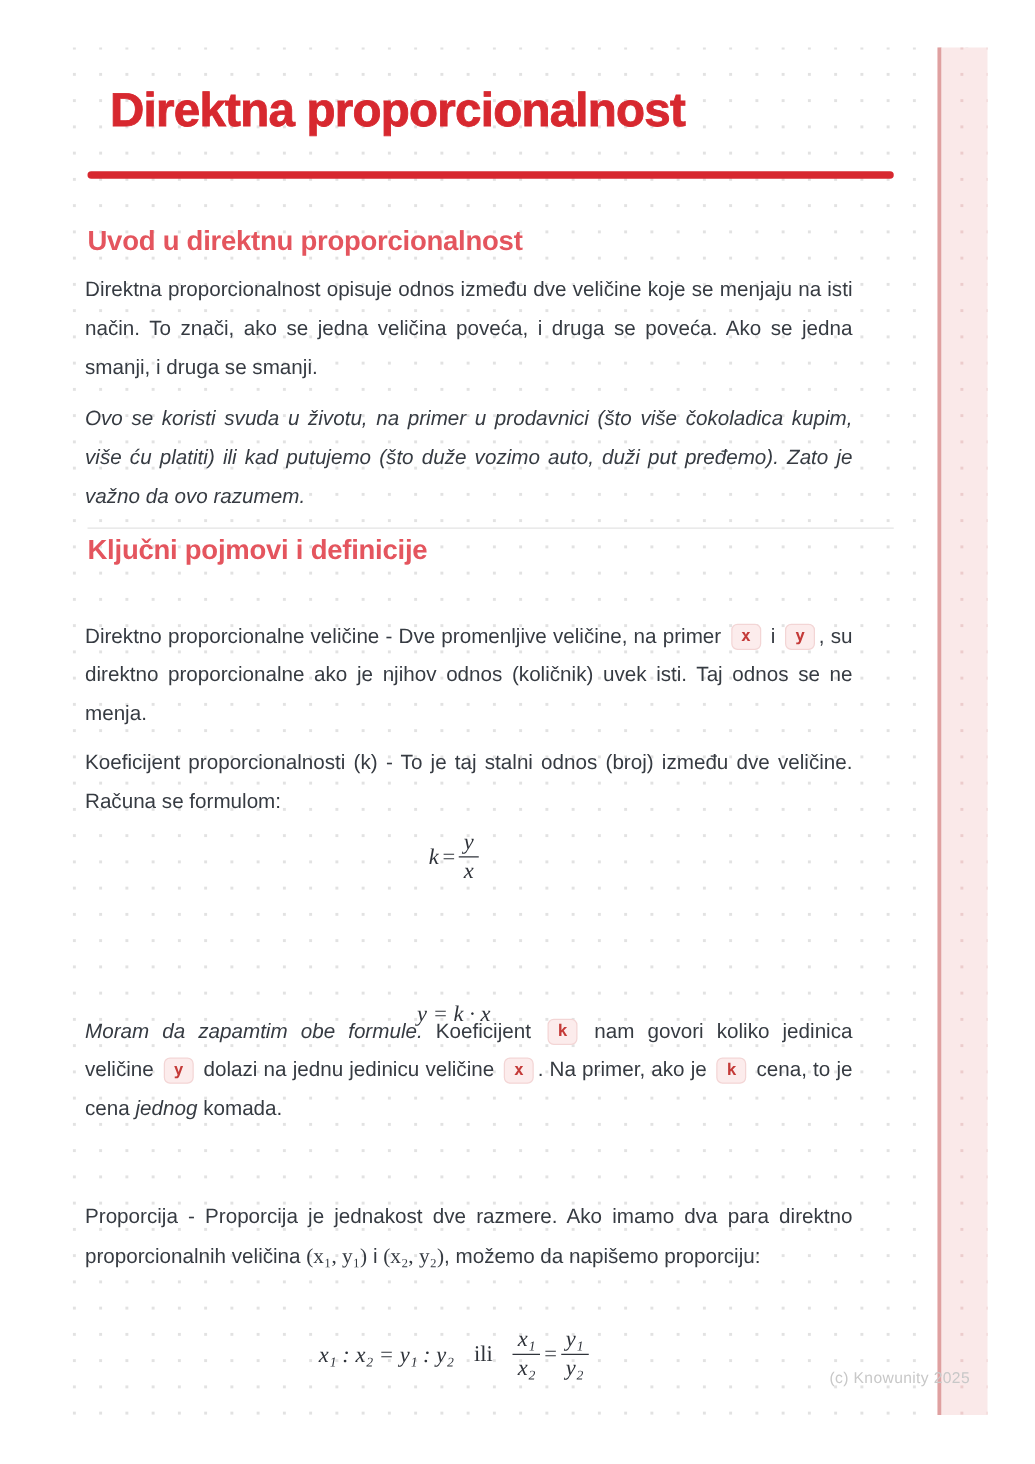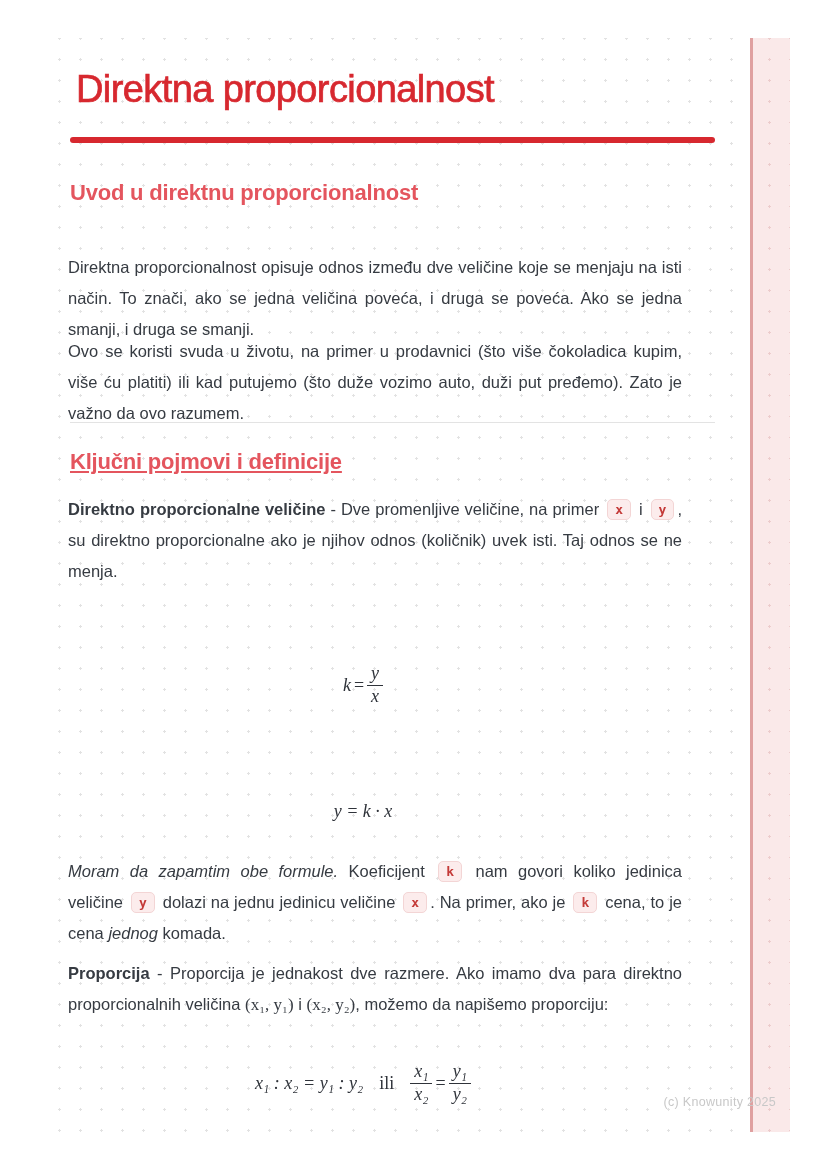--- a/index.html
+++ b/index.html
@@ -14,48 +14,48 @@
   }
   .stripe {
     position:absolute; top:0; right:0; width:40px; height:100%;
     background-color:#fae9e9;
     background-image: radial-gradient(circle, #eccccc 1.1px, transparent 1.3px);
     background-size: 21px 21px;
     background-position: 6px 11px;
     border-left:3px solid #dfa0a0;
   }
   .h1 {
-    position:absolute; left:36px; top:30px;
-    font-size:38px; font-weight:400; letter-spacing:-0.6px;
+    position:absolute; left:48px; top:30px;
+    font-size:38px; font-weight:700; letter-spacing:-0.6px;
     color:#d7282f; -webkit-text-stroke:0.7px #d7282f;
   }
   .rule {
     position:absolute; left:30px; top:99px; width:645px; height:6px;
     background:#d7282f; border-radius:3px;
   }
   .h2 {
     position:absolute; left:30px;
     font-size:22px; font-weight:700; color:#e4555e; letter-spacing:-0.2px;
   }
   .h2.intro { top:142px;text-align:center; }
-  .h2.terms { top:411px;text-decoration:underline; }
+  .h2.terms { top:389px; }
   .para {
     position:absolute; left:28px; width:614px;
     font-size:16.5px; line-height:31px; color:#363b42;
     text-align:justify;
   }
-  .p1 { top:179px;margin-top:35px; }
-  .p2 { top:298px; }
+  .p1 { top:179px; }
+  .p2 { top:282px;font-style:italic; }
   .divider { position:absolute; left:30px; top:384px; width:645px; height:1px; background:#e3e3e3; }
   .def1 { top:456px; }
   .def2 { top:557px; }
-  .note { top:818px; }
+  .note { top:772px; }
   .def3 { top:920px; }
   .alt  { top:710px; }
-  .term { font-weight:700; }
+  .term { font-weight:400; }
   .it { font-style:italic; }
   code.badge {
     display:inline-block;
     font-family:"DejaVu Sans Mono", monospace;
     font-size:13px; font-weight:bold; line-height:17px;
     color:#c43a38; background:#fcecec;
     border:1px solid #f3d5d5; border-radius:5px;
     padding:1px 7px; margin:0 3px; vertical-align:1px;
   }
   .formula {
@@ -95,20 +95,23 @@
 
   <div class="h2 terms">Ključni pojmovi i definicije</div>
 
   <div class="para def1"><span class="term">Direktno proporcionalne veličine</span>
     <span>-</span>
     <span>Dve promenljive veličine, na primer</span>
     <code class="badge">x</code>
     <span>i</span>
     <code class="badge">y</code><span>, su direktno proporcionalne ako je njihov odnos (količnik) uvek isti. Taj odnos se ne menja.</span></div>
 
+  <div class="para def2"><span class="term">Koeficijent proporcionalnosti (k)</span>
+    <span>-</span>
+    <span>To je taj stalni odnos (broj) između dve veličine. Računa se formulom:</span></div>
 
   <div class="formula fk"><span class="mi">k</span><span class="mo">=</span><span class="frac"><span class="num mi">y</span><span class="den mi">x</span></span></div>
 
 
   <div class="formula fy mi">y = k · x</div>
 
   <div class="para note"><span class="it">Moram da zapamtim obe formule.</span>
     <span>Koeficijent</span>
     <code class="badge">k</code>
     <span>nam govori koliko jedinica veličine</span>

